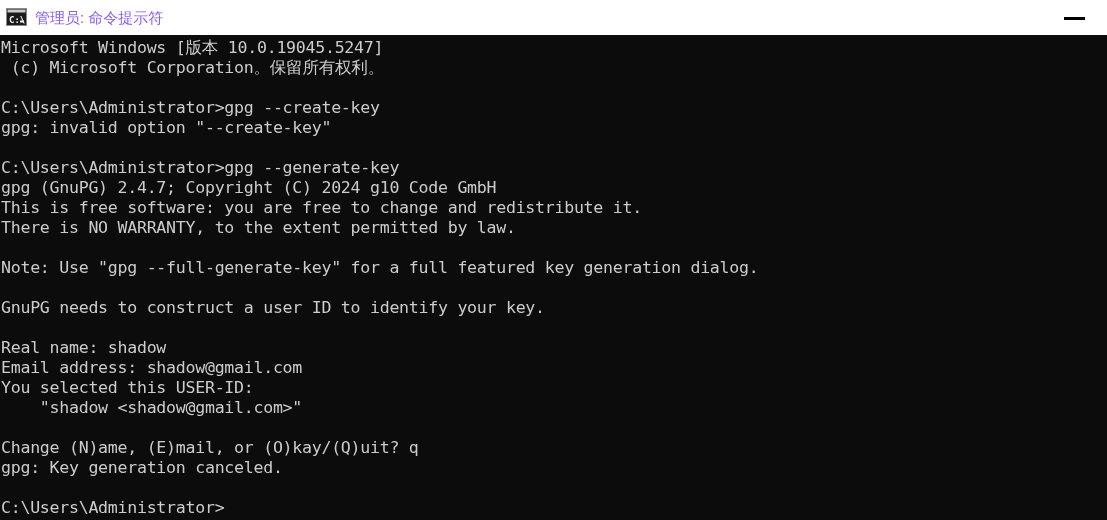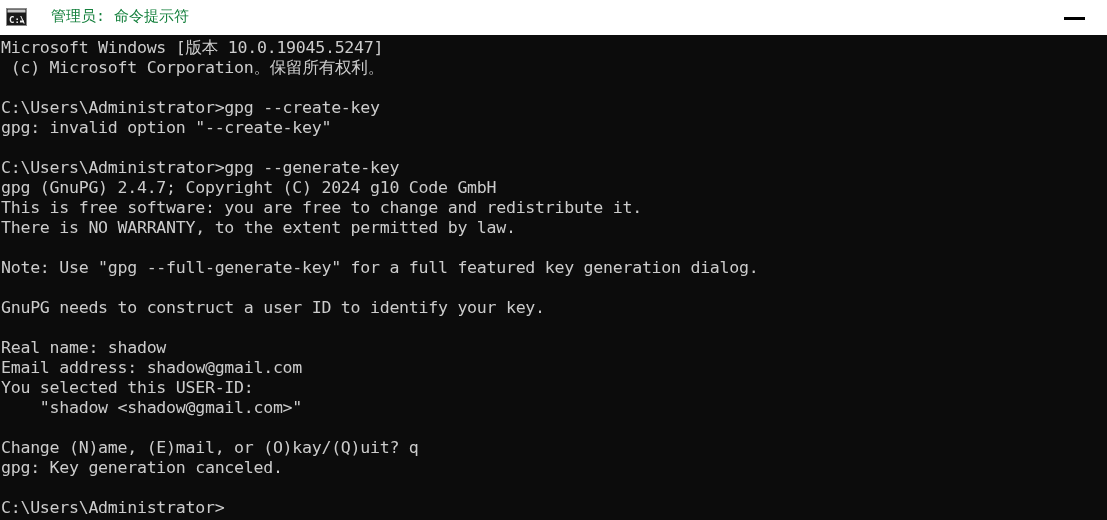--- a/index.html
+++ b/index.html
@@ -37,24 +37,24 @@
     padding-left: 6px;
     height: 100%;
   }
   .app-icon {
     width: 21px;
     height: 21px;
     flex: 0 0 auto;
     display: block;
   }
   .title-text {
-    font-family: Liberation Mono, monospace;
+    font-family: Liberation Sans, sans-serif;
     font-size: 15px;
-    color: #15803d;
-    margin-left: 24px;
+    color: #8b5cf6;
+    margin-left: 8px;
     white-space: nowrap;
     line-height: 1;
   }
   .window-controls {
     position: absolute;
     right: 0;
     top: 0;
     height: 100%;
     display: flex;
     align-items: stretch;

